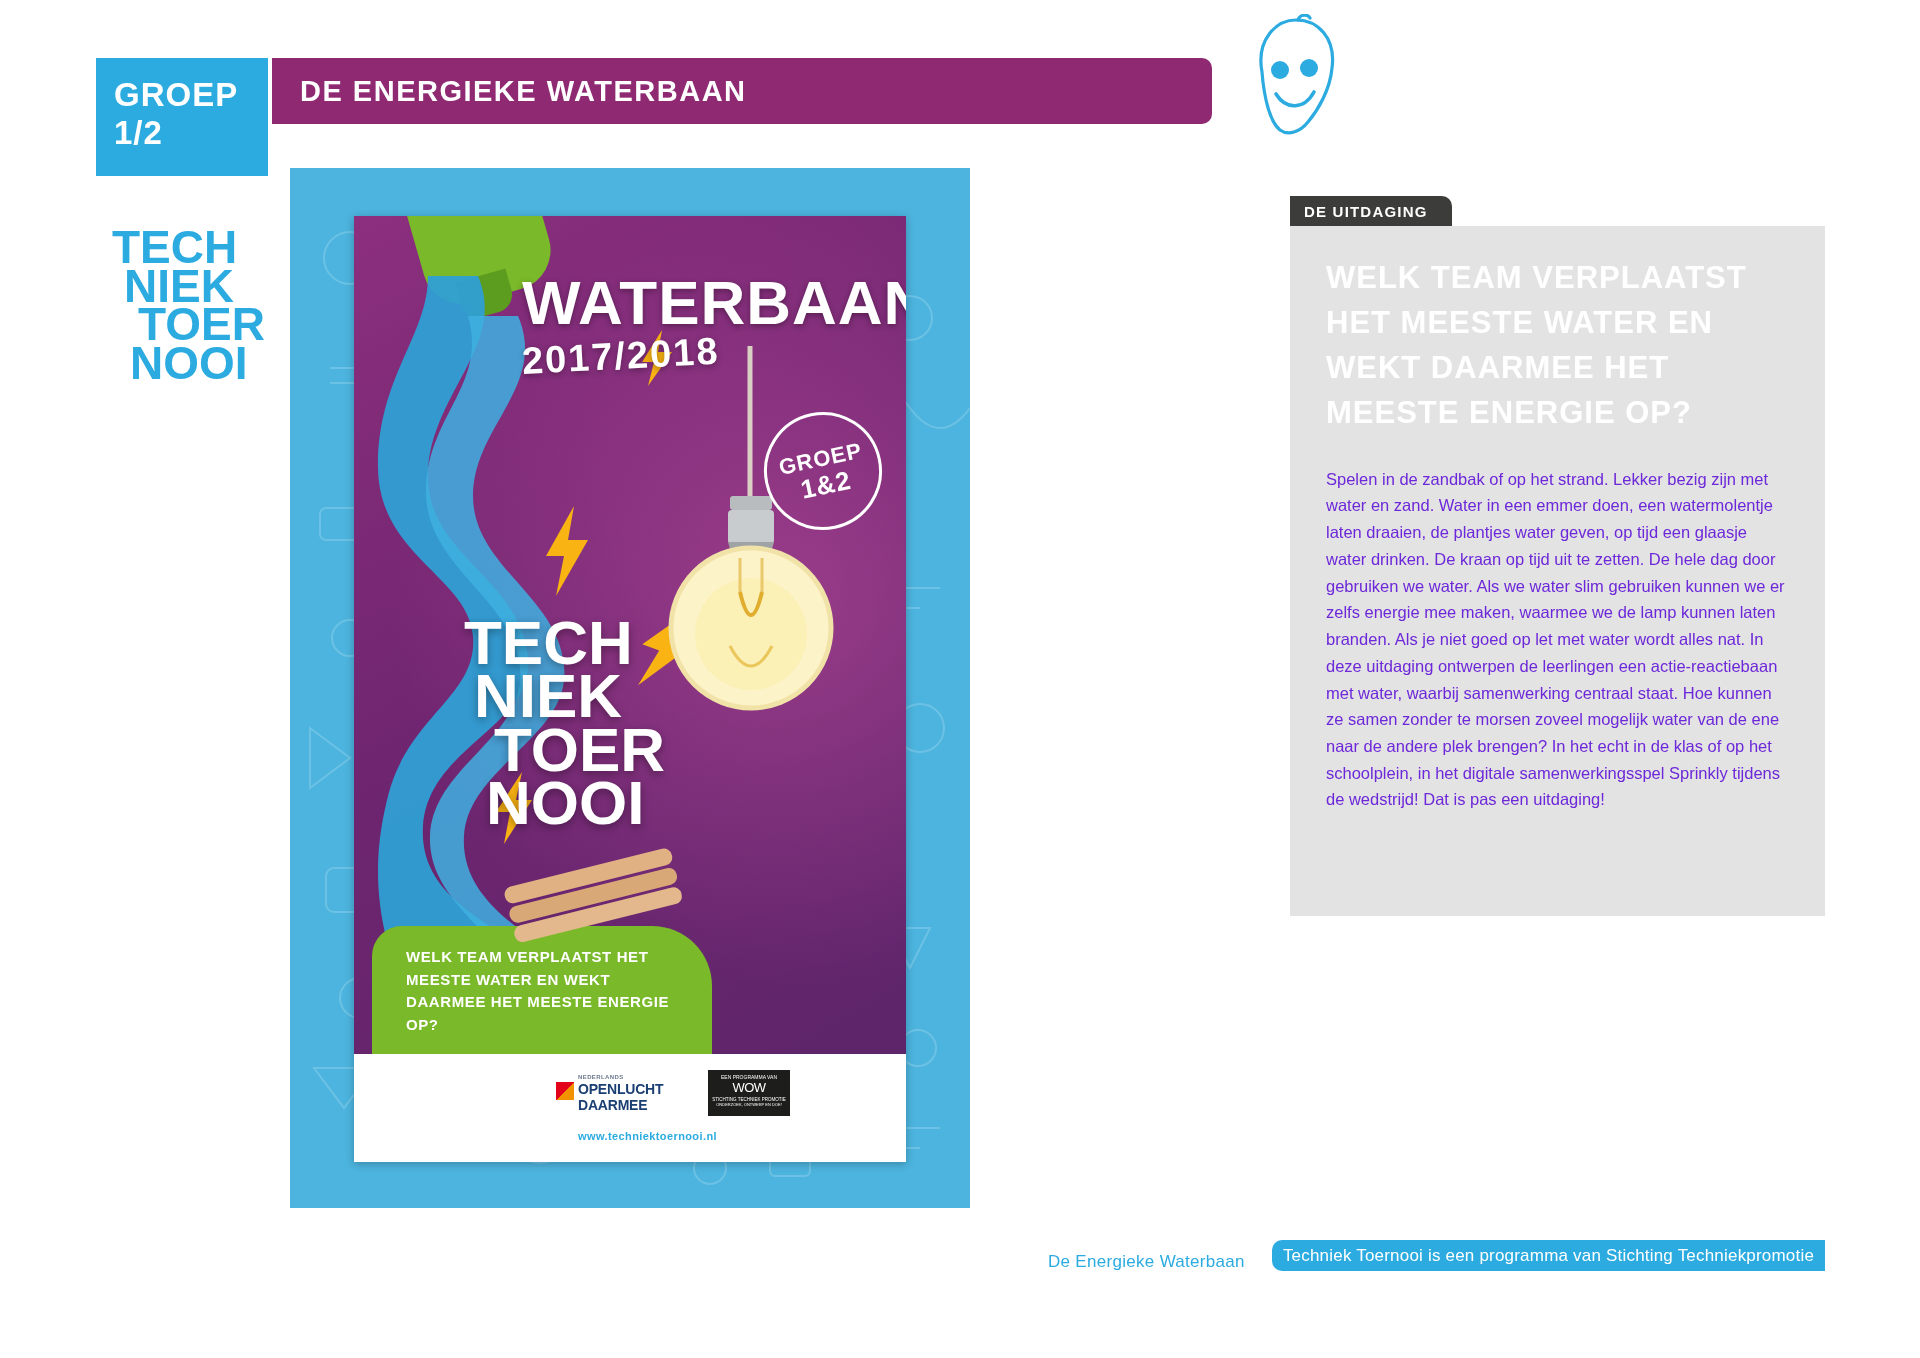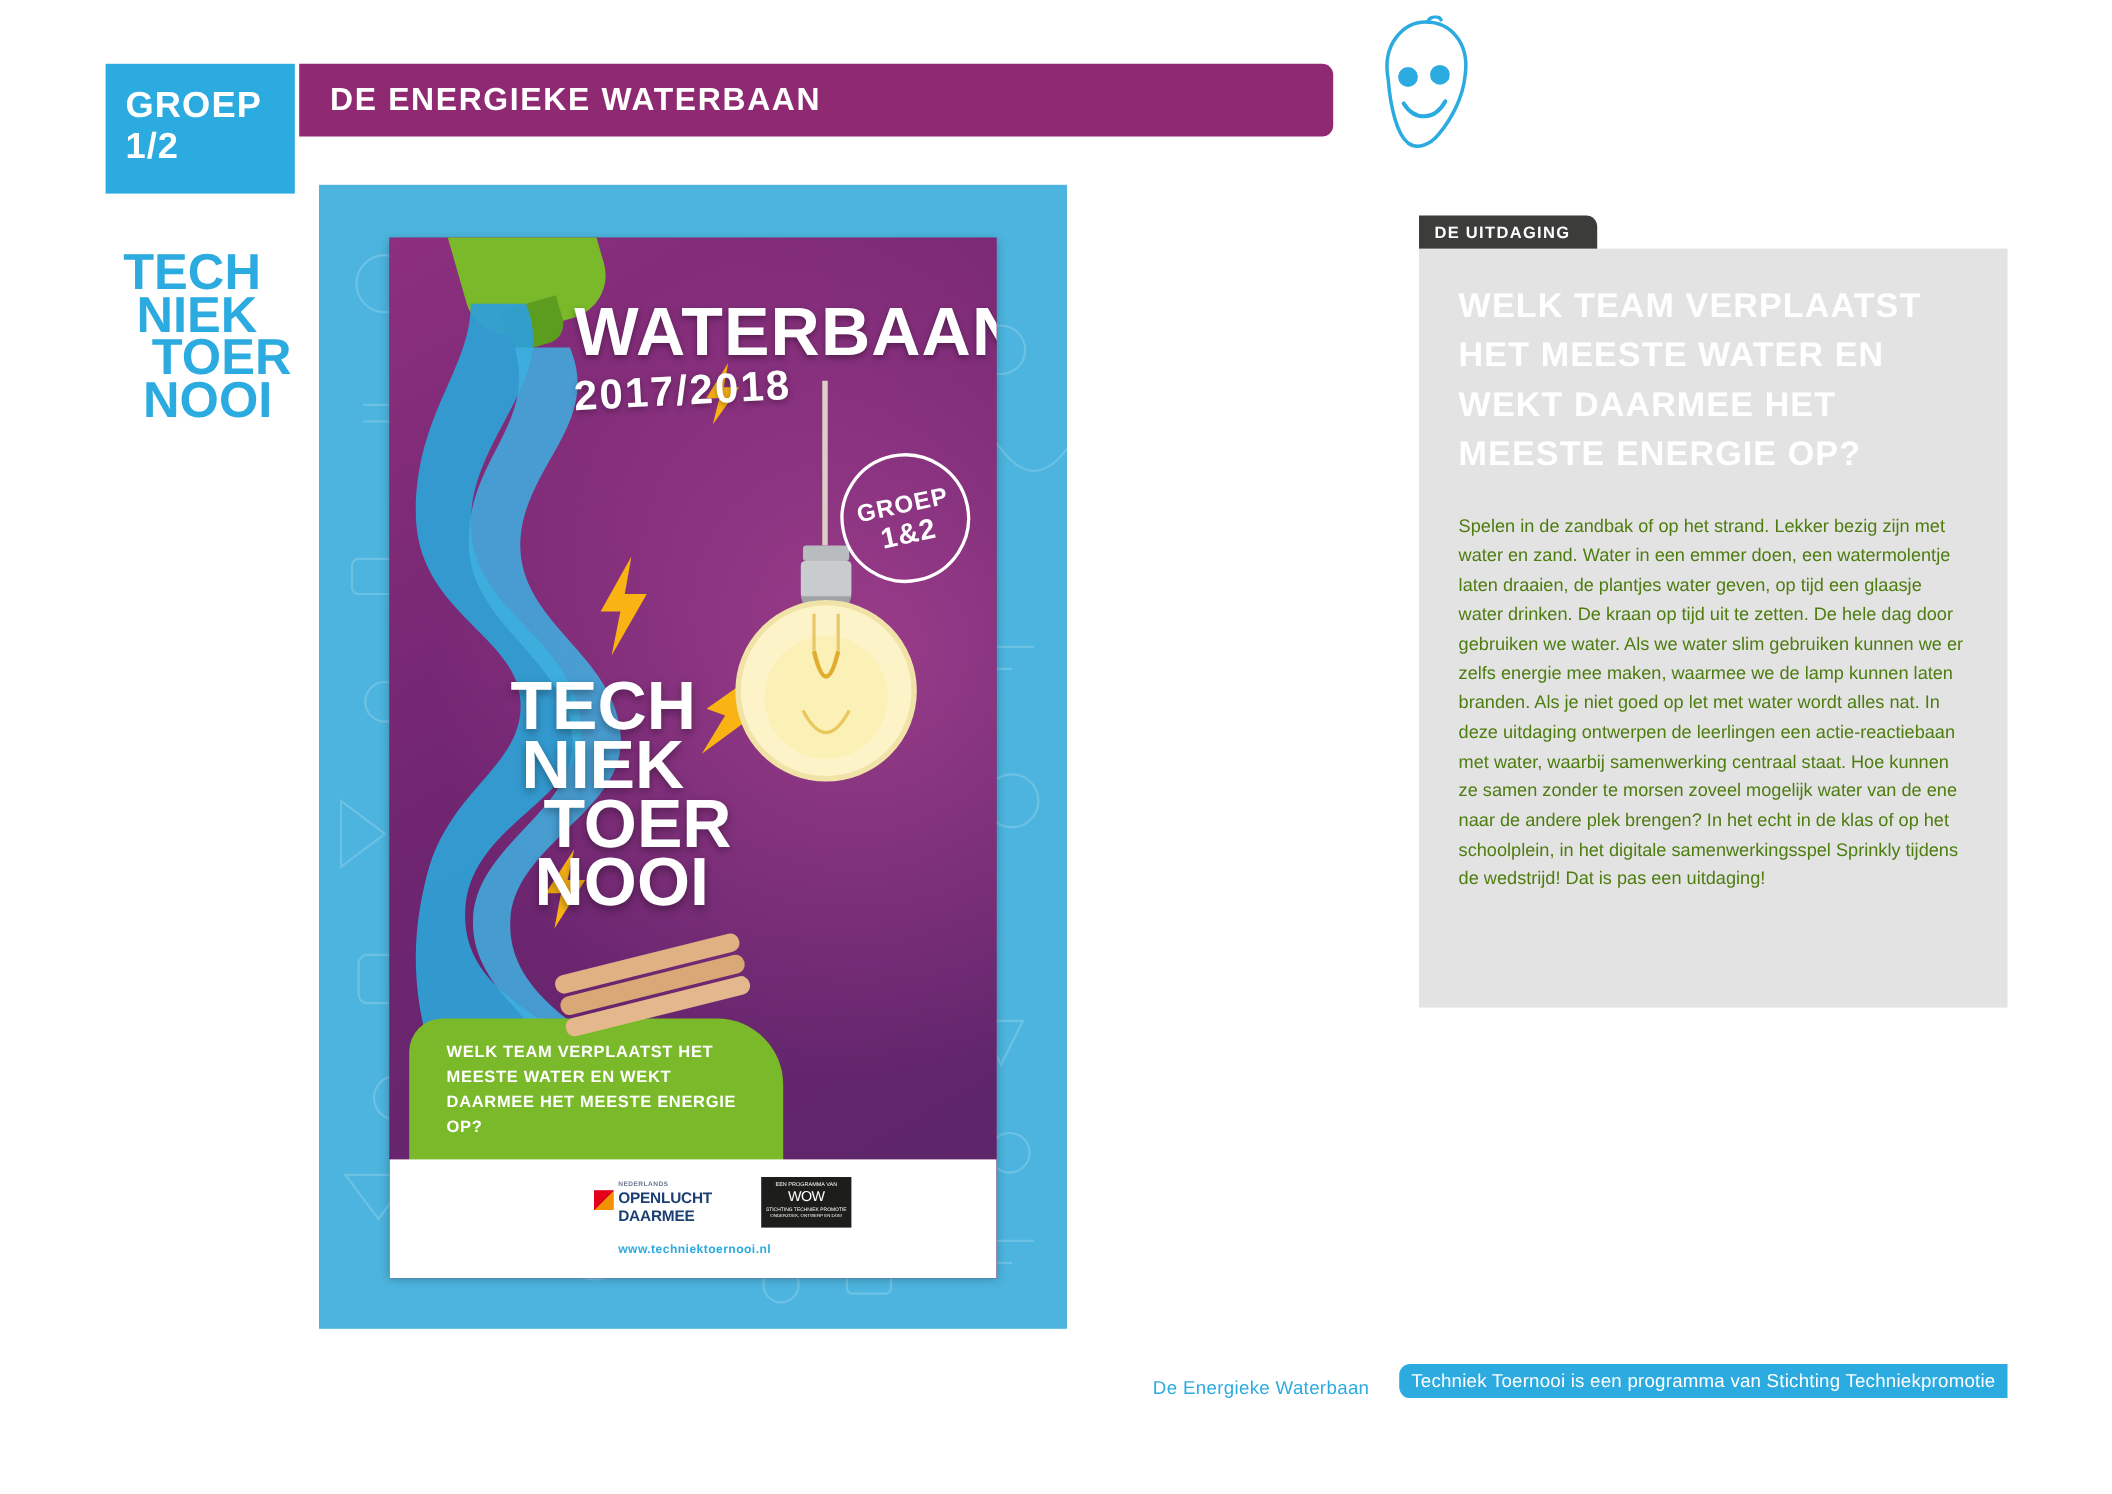--- a/index.html
+++ b/index.html
@@ -235,21 +235,21 @@
     width: 270px;
     color: #ffffff;
     font-weight: bold;
     font-size: 15px;
     line-height: 1.5;
     letter-spacing: .6px;
     text-transform: uppercase;
   }
   .poster-logos {
     position: absolute;
-    left: 0;
+    left: 16px;
     bottom: 0;
     width: 100%;
     height: 108px;
   }
   .logo-olm {
     position: absolute;
     left: 208px;
     top: 20px;
     font-size: 9px;
     color: #1b3f73;
@@ -323,21 +323,21 @@
     font-size: 31px;
     font-weight: bold;
     line-height: 1.45;
     letter-spacing: 1px;
     text-transform: uppercase;
     margin: 0 0 30px 0;
   }
   .challenge-body {
     font-size: 16.5px;
     line-height: 1.62;
-    color: #4d7c0f;
+    color: #6d28d9;
     margin: 0;
   }
 
   
   .footer-left {
     position: absolute;
     left: 1048px;
     top: 1252px;
     color: #2cabe0;
     font-size: 17px;

